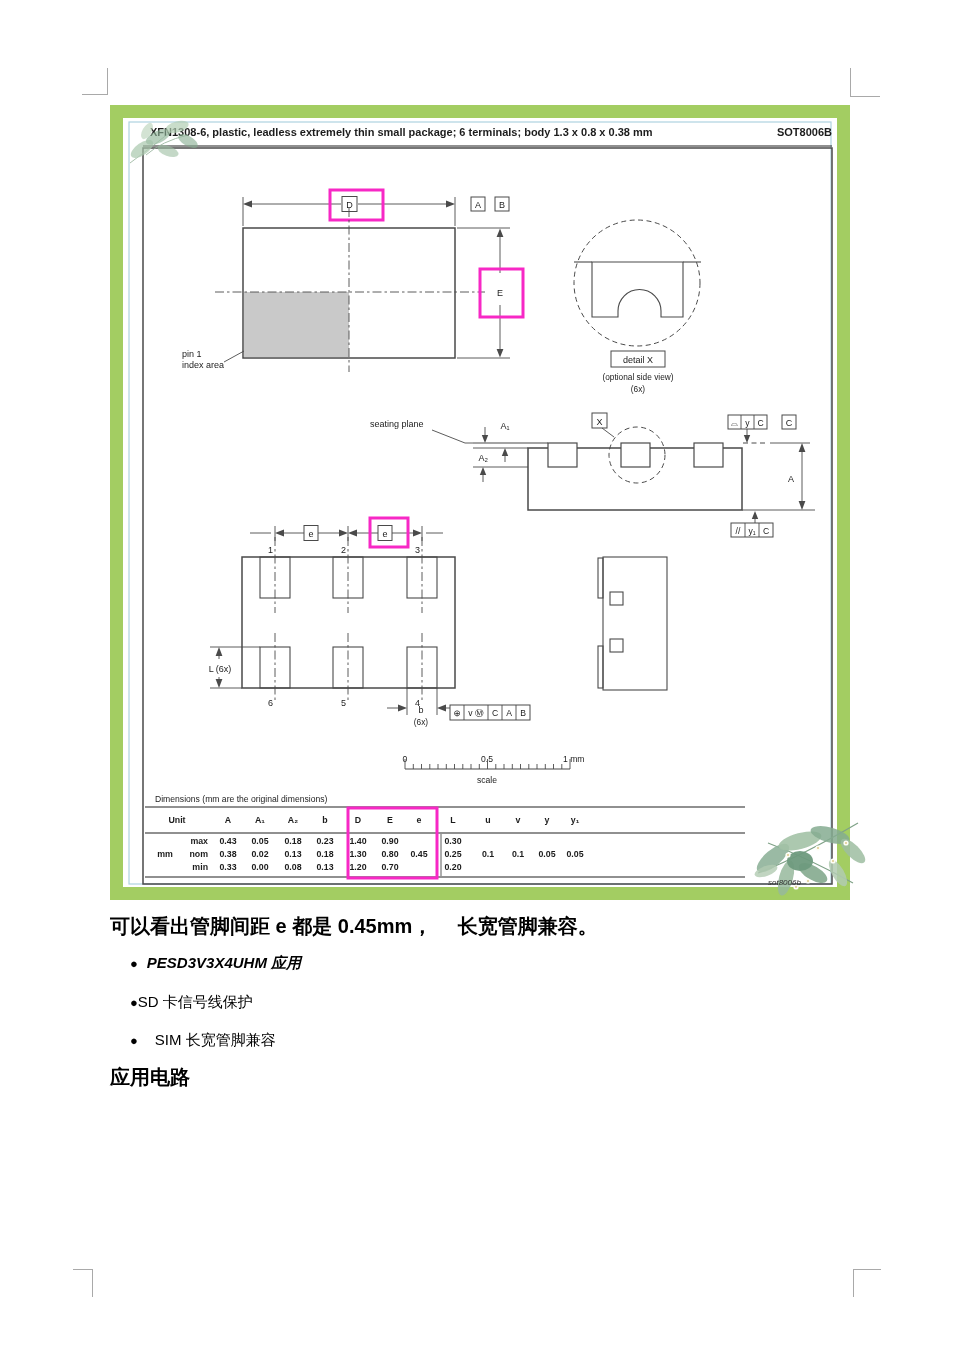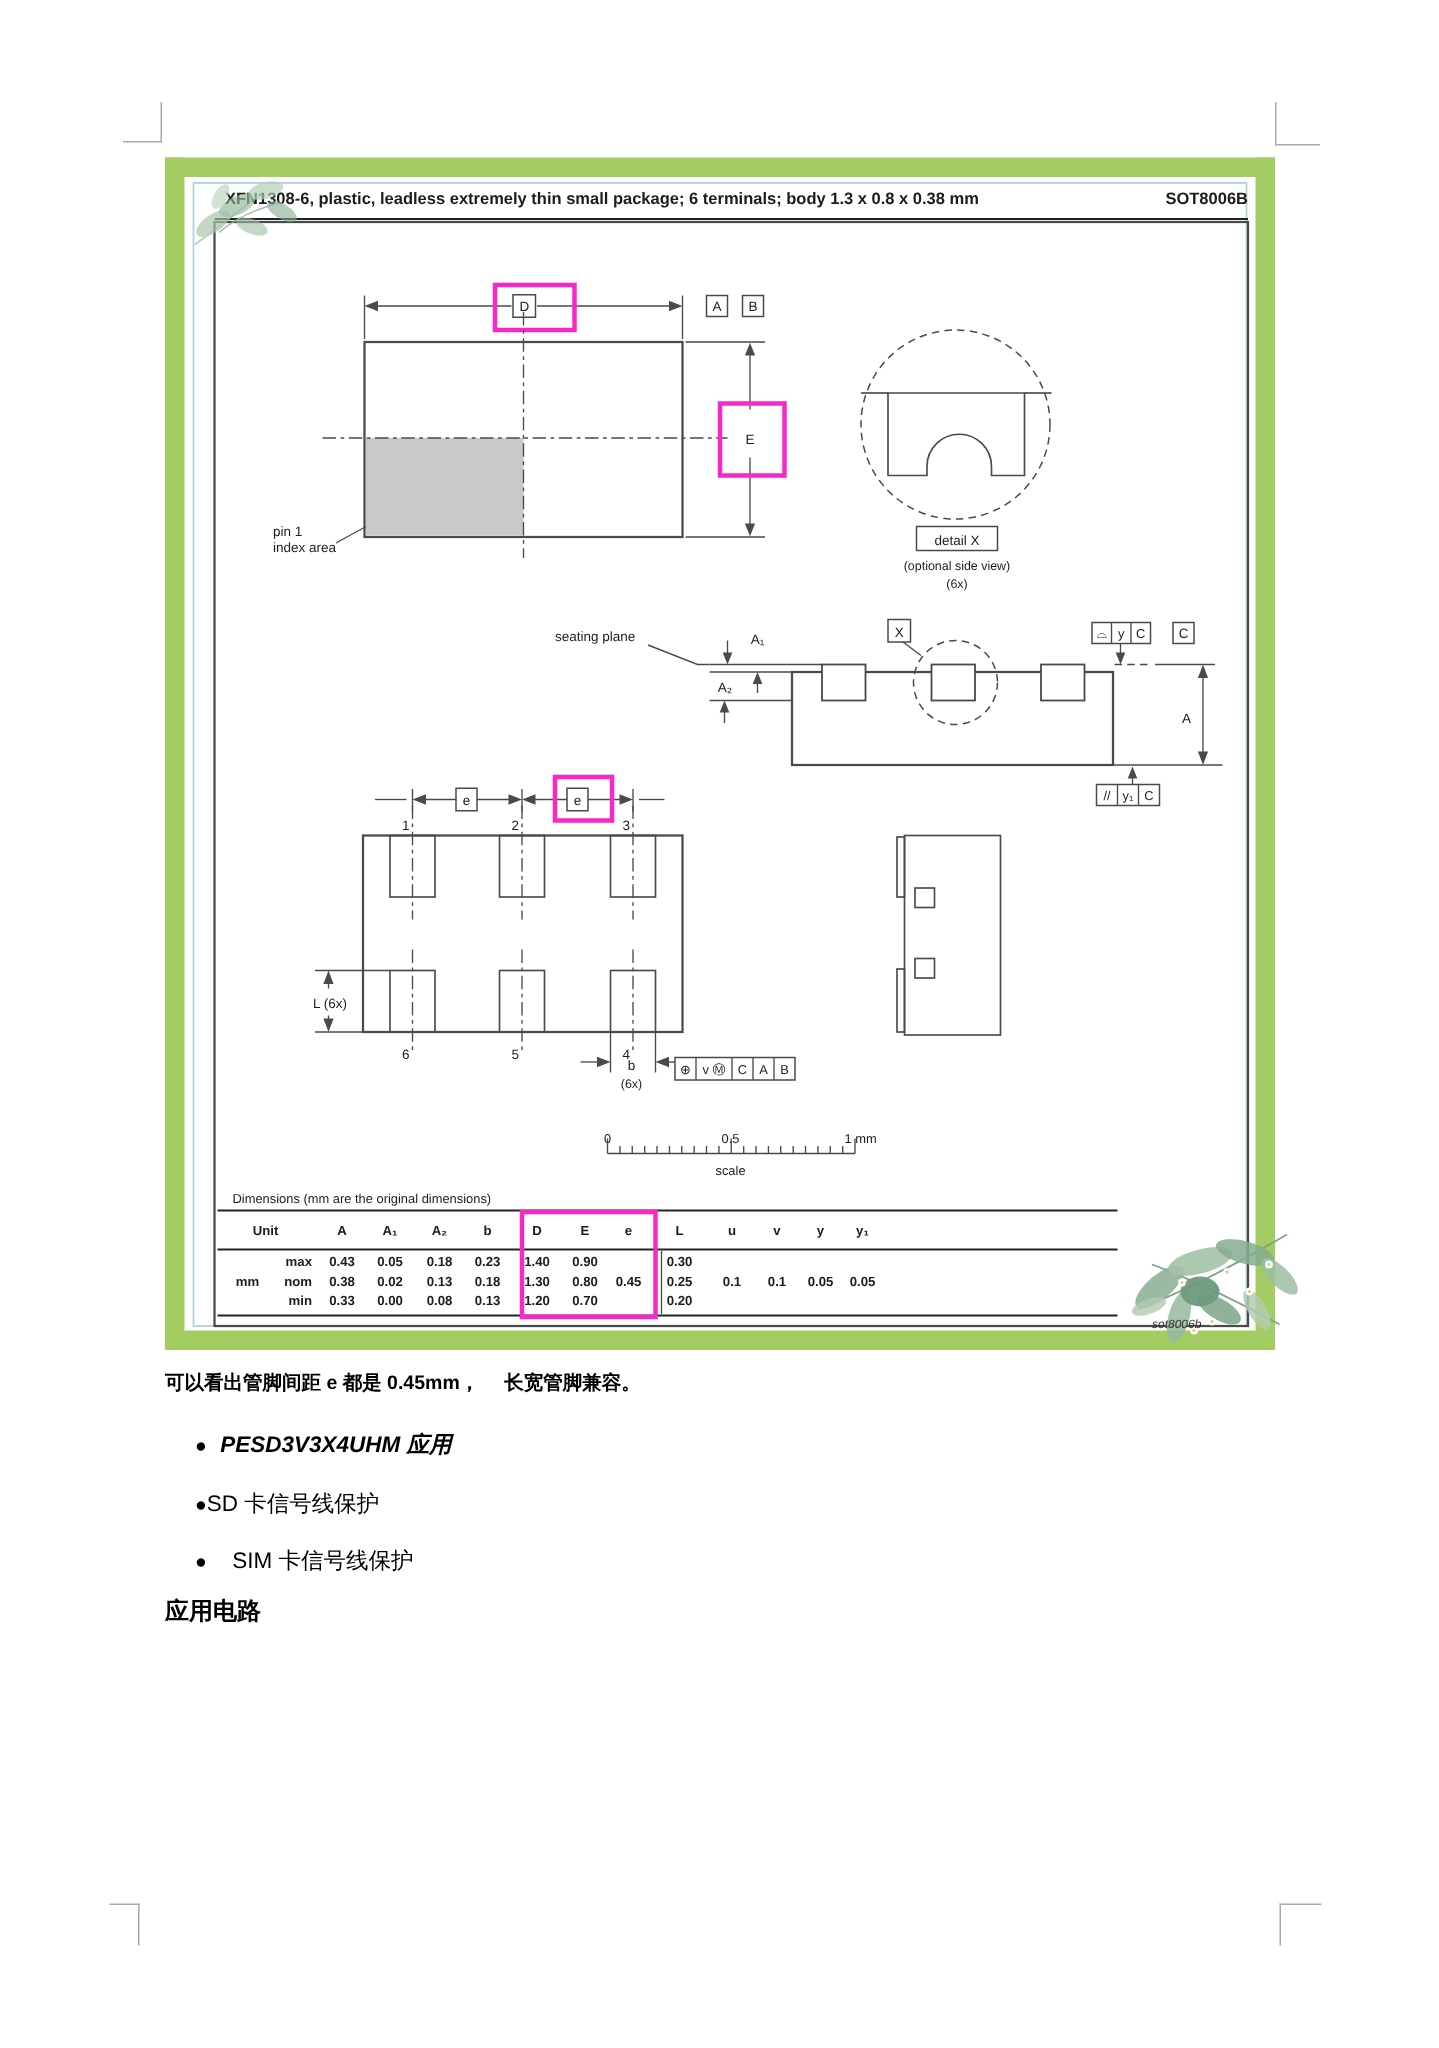--- a/index.html
+++ b/index.html
@@ -348,31 +348,31 @@
         <circle cx="58" cy="84" r="2.6" fill="#fdfdf5"></circle>
           <circle cx="58" cy="84" r="1" fill="#dcc98a"></circle>
         <circle cx="108" cy="40" r="2.6" fill="#fdfdf5"></circle>
           <circle cx="108" cy="40" r="1" fill="#dcc98a"></circle>
       </g>
 
       <text class="ti" x="658" y="780">sot8006b</text>
     </svg>
   </div>
 
-  <div class="cn cn-b" style="top:913px;font-size:13px;">可以看出管脚间距 e  都是 0.45mm，　 长宽管脚兼容。</div>
+  <div class="cn cn-b" style="top:913px;font-size:20px;">可以看出管脚间距 e  都是 0.45mm，　 长宽管脚兼容。</div>
 
   <div class="bullet-row" style="top:954px;">
     <span class="bullet-dot">●</span>
     <span class="cn-b" style="margin-left:9px;font-style:italic;">PESD3V3X4UHM 应用</span>
   </div>
 
   <div class="bullet-row" style="top:993px;">
     <span class="bullet-dot">●</span>
     <span style="">SD 卡信号线保护</span>
   </div>
 
   <div class="bullet-row" style="top:1031px;">
     <span class="bullet-dot">●</span>
-    <span style="margin-left:17px;">SIM 卡信号线保护</span>
+    <span style="margin-left:17px;">SIM 长宽管脚兼容</span>
   </div>
 
-  <div class="cn cn-b" style="top:1064px;font-size:16px;">应用电路</div>
+  <div class="cn cn-b" style="top:1064px;font-size:20px;">应用电路</div>
 </div>
 
 </body></html>

